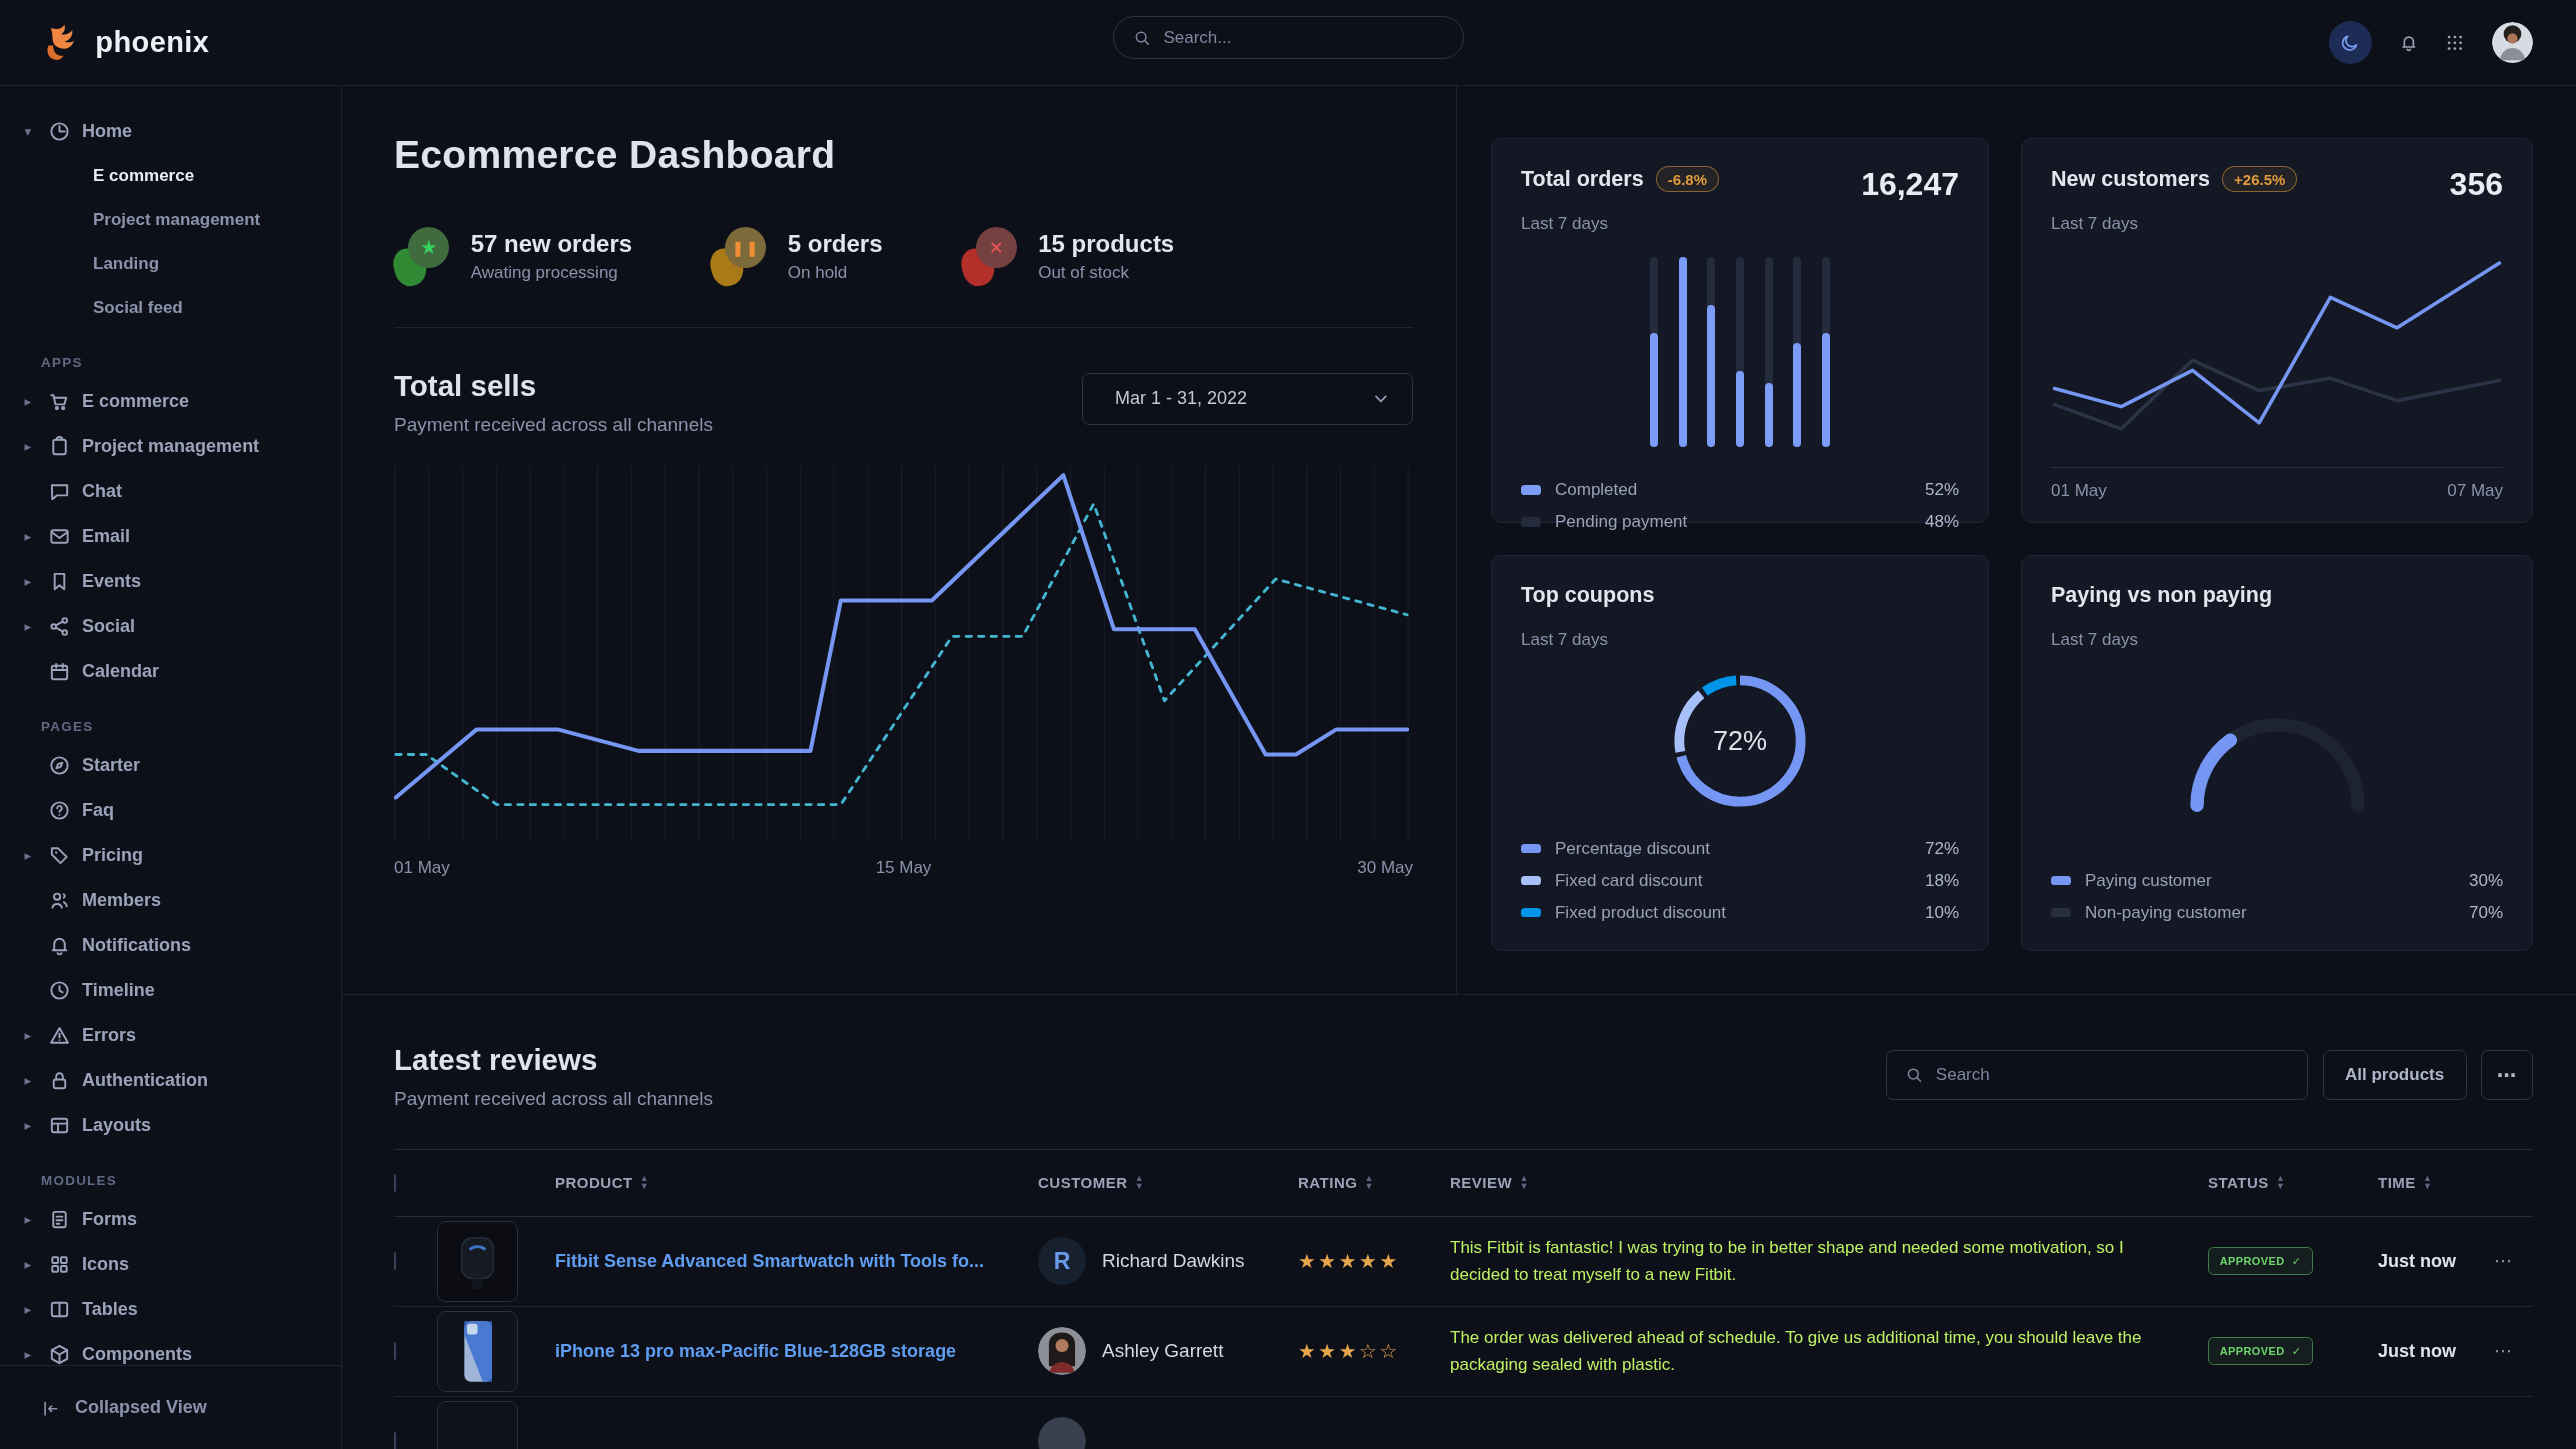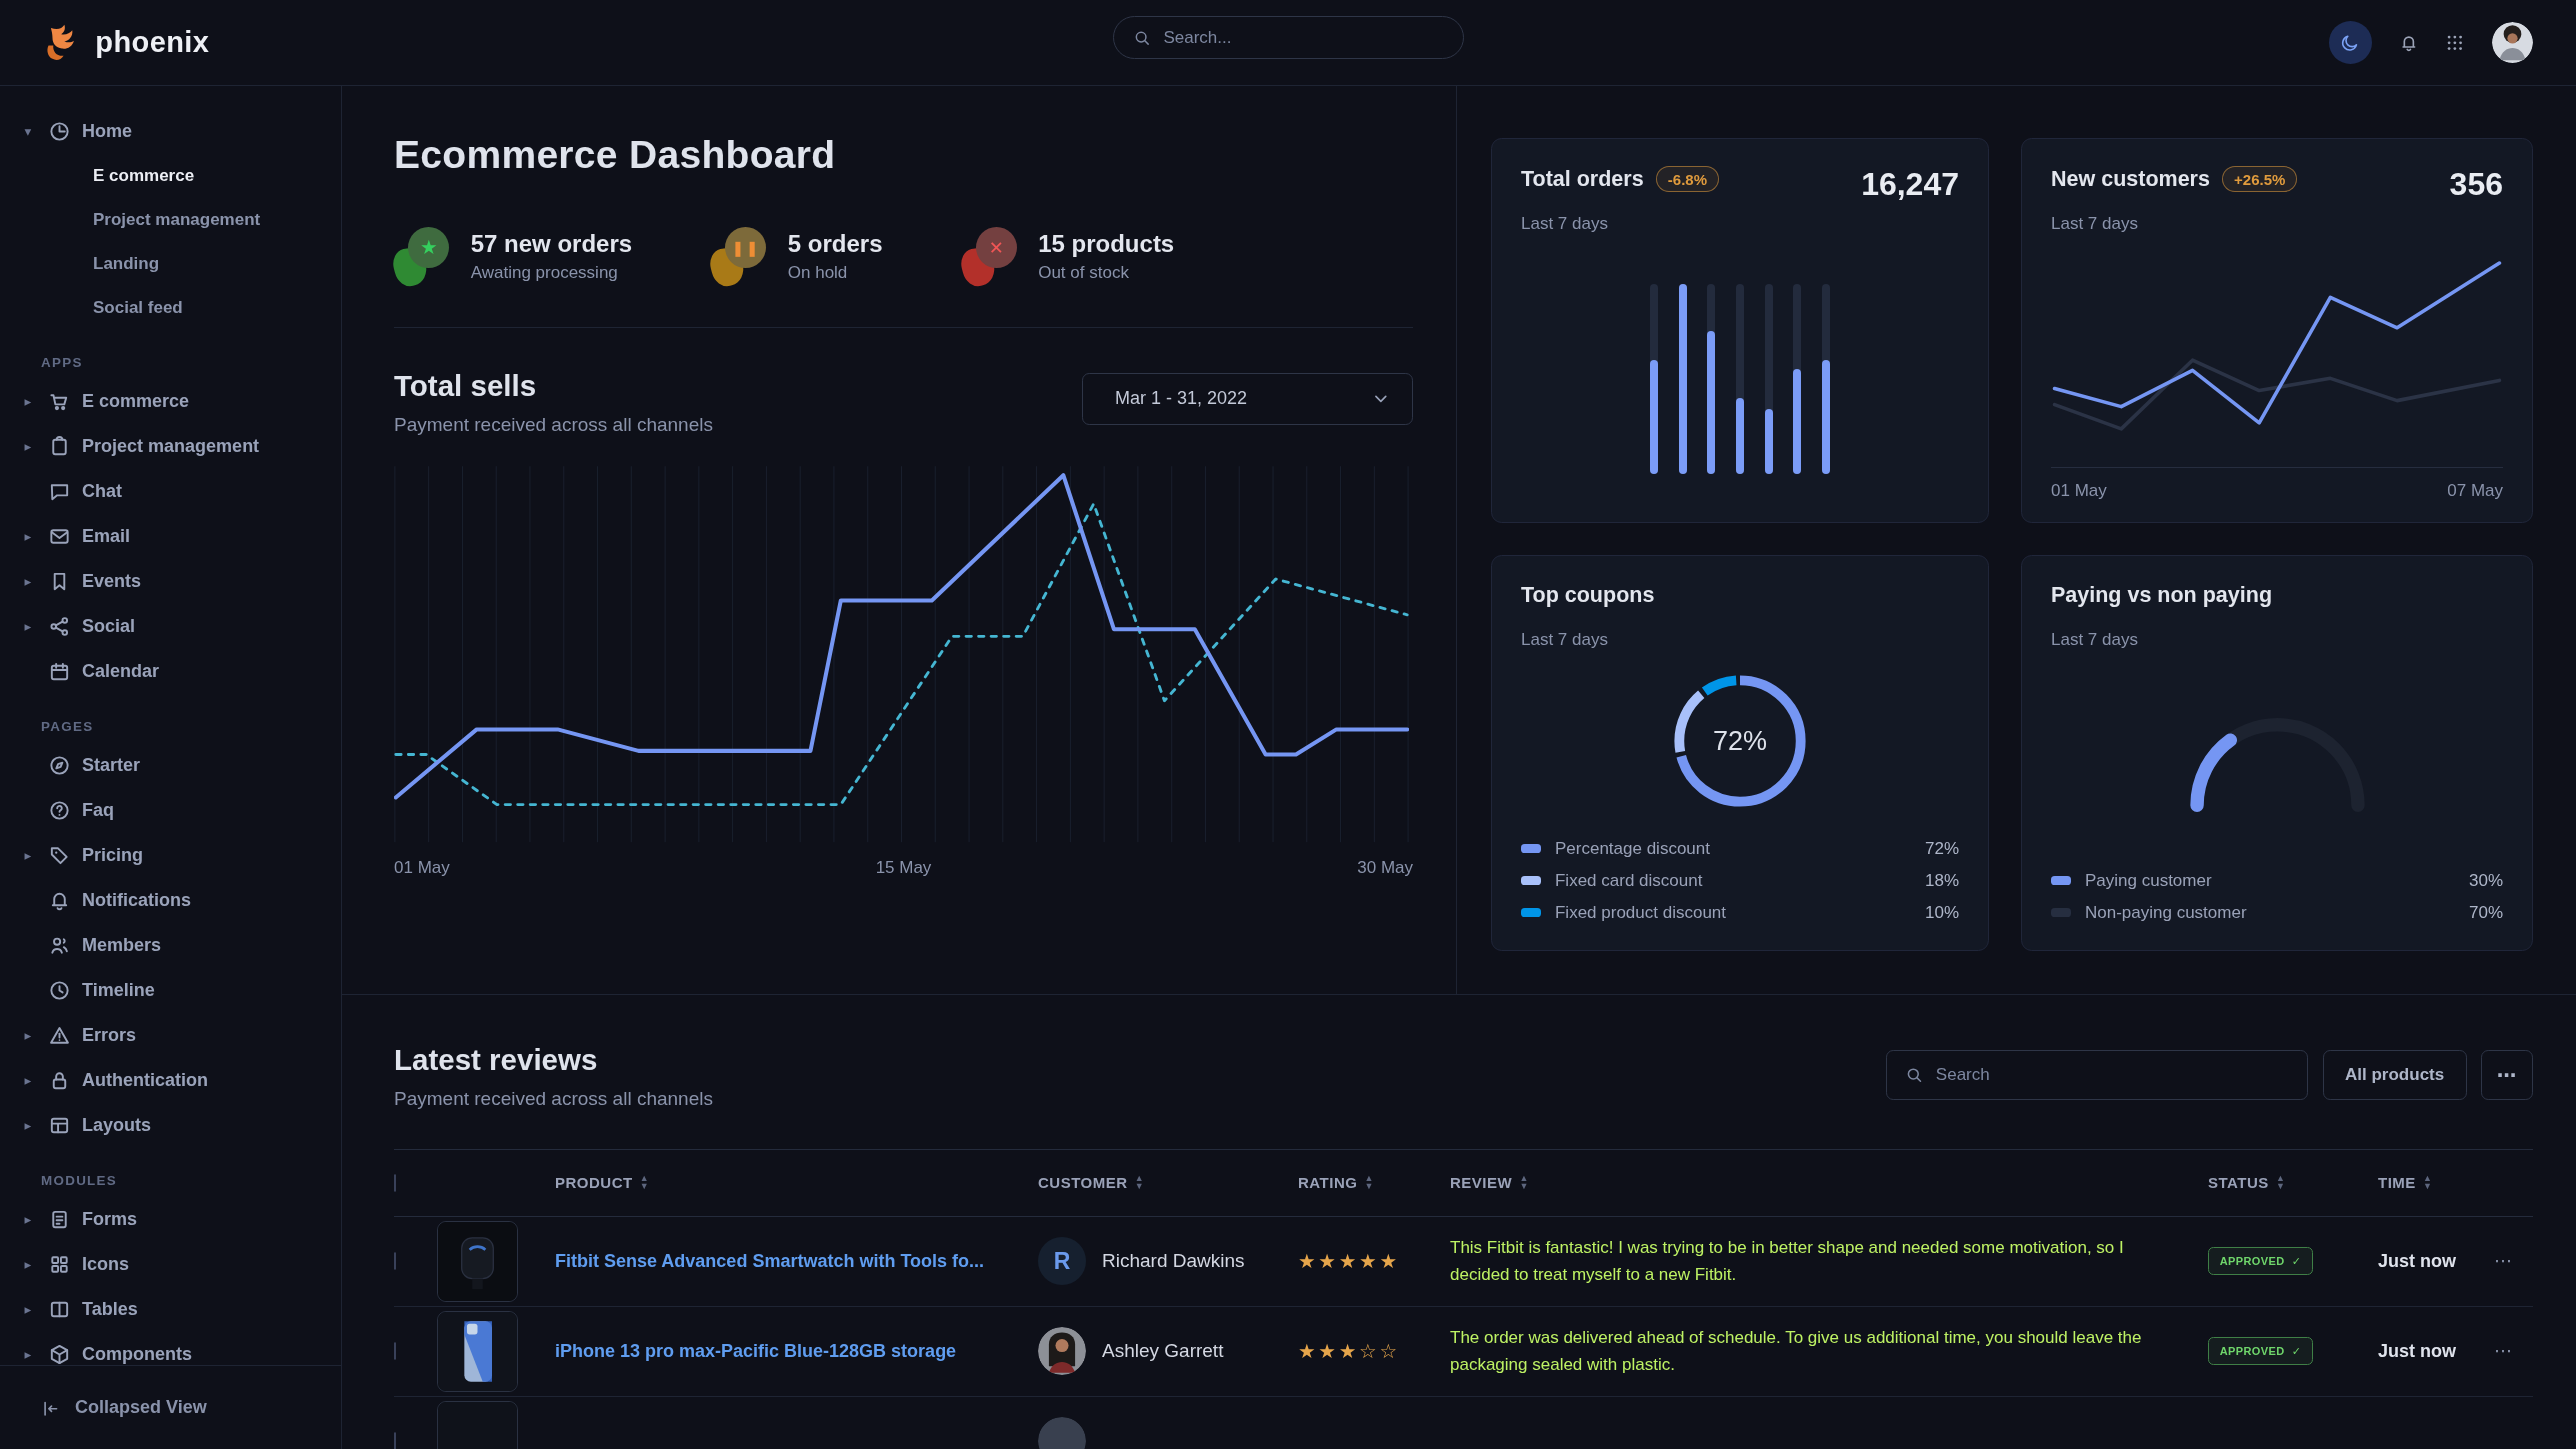--- a/index.html
+++ b/index.html
@@ -350,34 +350,34 @@
               <path d="M4 4.5h6.5l9 9-6.5 6.5-9-9z"></path>
               <circle cx="8.6" cy="9" r="1.2" fill="currentColor" stroke="none"></circle>
             </svg>
           </span>
           <span>Pricing</span>
         </div>
         <div class="nav-item">
           <span class="caret"></span>
           <span class="nav-ic">
             <svg viewBox="0 0 24 24" width="100%" height="100%" fill="none" stroke="currentColor" stroke-width="2" stroke-linecap="round" stroke-linejoin="round">
-              <path d="M6.5 17v-6.5a5.5 5.5 0 0 1 11 0V17h-11zM5 17h14M10 20a2.3 2.3 0 0 0 4 0"></path>
-            </svg>
-          </span>
-          <span>Notifications</span>
-        </div>
-        <div class="nav-item">
-          <span class="caret"></span>
-          <span class="nav-ic">
-            <svg viewBox="0 0 24 24" width="100%" height="100%" fill="none" stroke="currentColor" stroke-width="2" stroke-linecap="round" stroke-linejoin="round">
               <circle cx="9.5" cy="8" r="3.2"></circle>
               <path d="M4.5 19.5a5.2 5.2 0 0 1 10 0M16.5 5.5c1.2.6 1.2 3 0 3.6M19.7 18a6.5 6.5 0 0 0-3.2-4.3"></path>
             </svg>
           </span>
           <span>Members</span>
+        </div>
+        <div class="nav-item">
+          <span class="caret"></span>
+          <span class="nav-ic">
+            <svg viewBox="0 0 24 24" width="100%" height="100%" fill="none" stroke="currentColor" stroke-width="2" stroke-linecap="round" stroke-linejoin="round">
+              <path d="M6.5 17v-6.5a5.5 5.5 0 0 1 11 0V17h-11zM5 17h14M10 20a2.3 2.3 0 0 0 4 0"></path>
+            </svg>
+          </span>
+          <span>Notifications</span>
         </div>
         <div class="nav-item">
           <span class="caret"></span>
           <span class="nav-ic">
             <svg viewBox="0 0 24 24" width="100%" height="100%" fill="none" stroke="currentColor" stroke-width="2" stroke-linecap="round" stroke-linejoin="round">
               <circle cx="12" cy="12" r="8.5"></circle>
               <path d="M12 7.5V12l3.2 2"></path>
             </svg>
           </span>
           <span>Timeline</span>
@@ -595,20 +595,32 @@
                 <div class="bar-track">
                   <div class="bar-fill" style="height: 34%;"></div>
                 </div>
                 <div class="bar-track">
                   <div class="bar-fill" style="height: 55%;"></div>
                 </div>
                 <div class="bar-track">
                   <div class="bar-fill" style="height: 60%;"></div>
                 </div>
               </div>
+            <div class="legend">
+                <div class="legend-row">
+                  <div class="legend-swatch" style="background: rgb(123, 156, 247);"></div>
+                  <span>Completed</span>
+                  <span class="legend-value">52%</span>
+                </div>
+                <div class="legend-row">
+                  <div class="legend-swatch" style="background: rgb(35, 43, 61);"></div>
+                  <span>Pending payment</span>
+                  <span class="legend-value">48%</span>
+                </div>
+              </div>
           </div>
 
           <div class="card h1">
             <div class="card-head">
               <div>
                 <div class="card-title-row">
                   <span class="card-title">New customers</span>
                   <span class="badge-warn">+26.5%</span>
                 </div>
                 <div class="card-period">Last 7 days</div>

